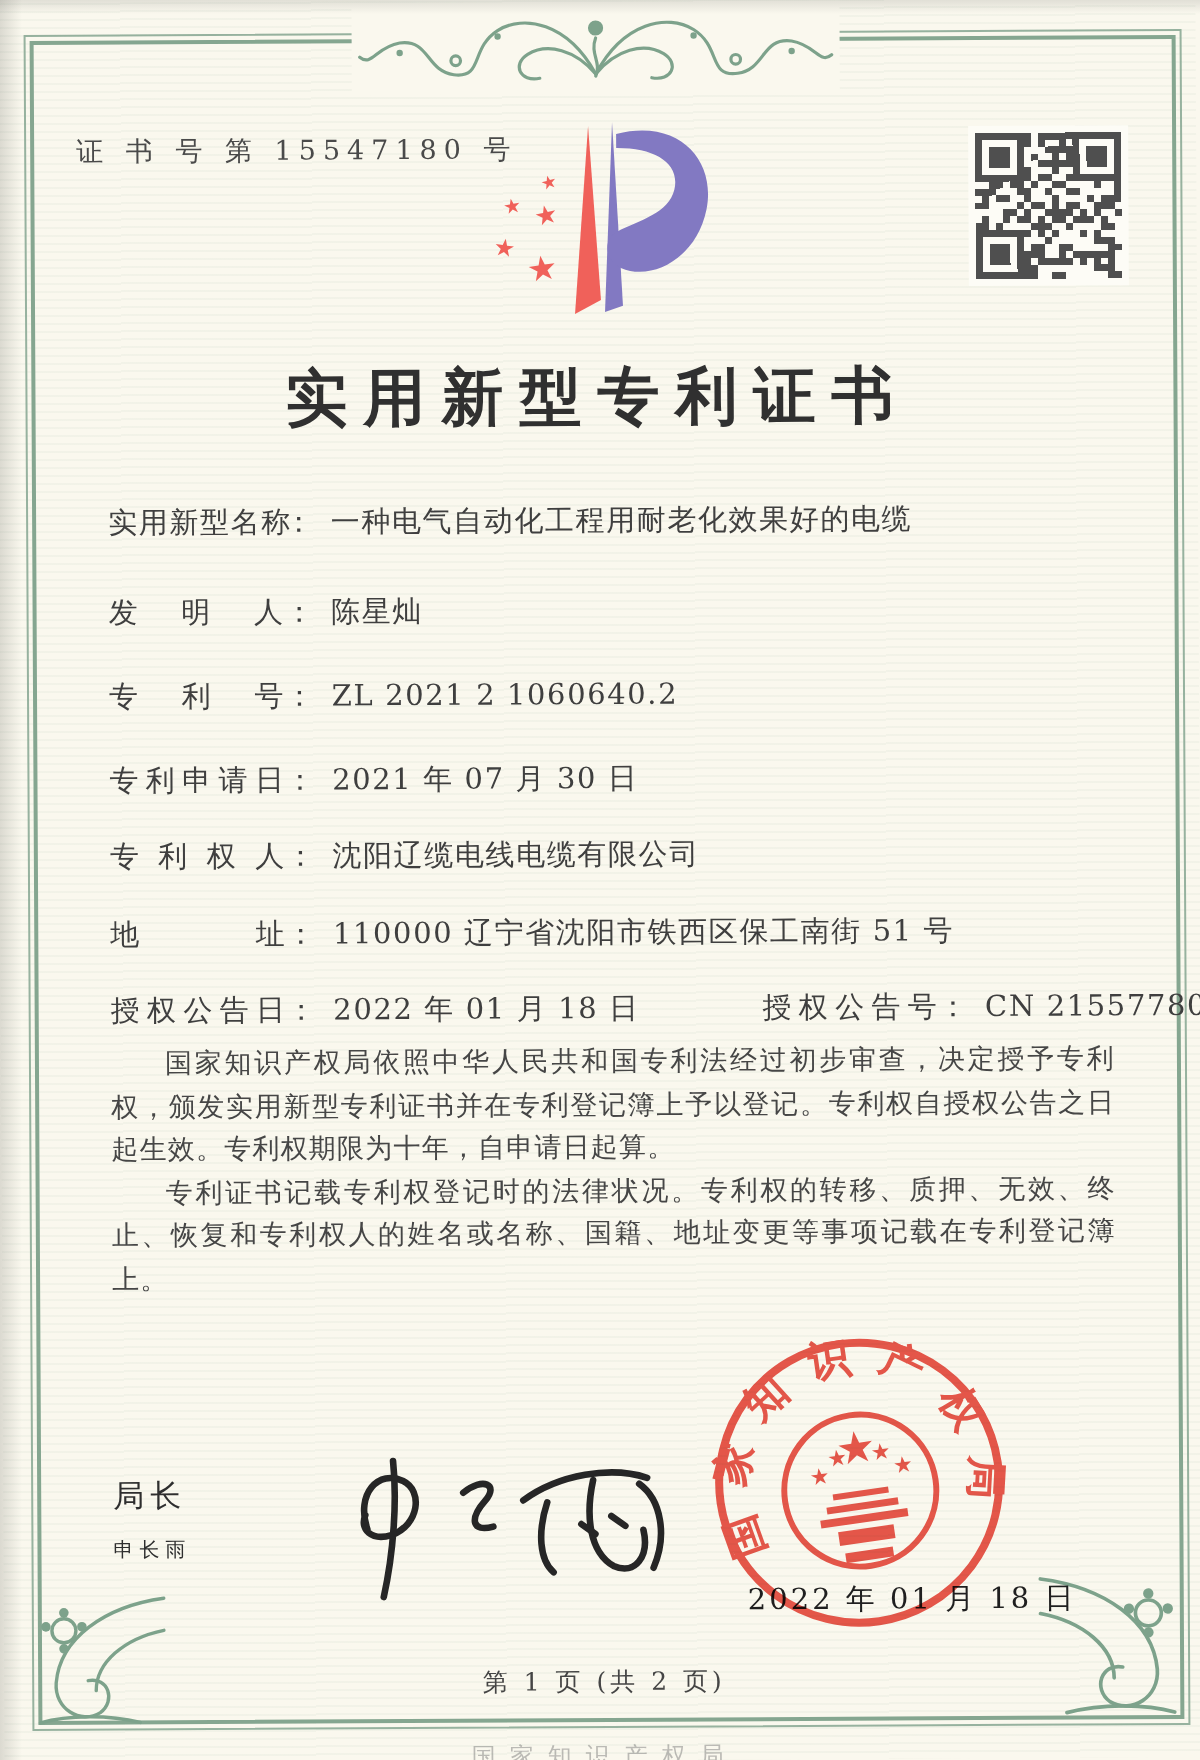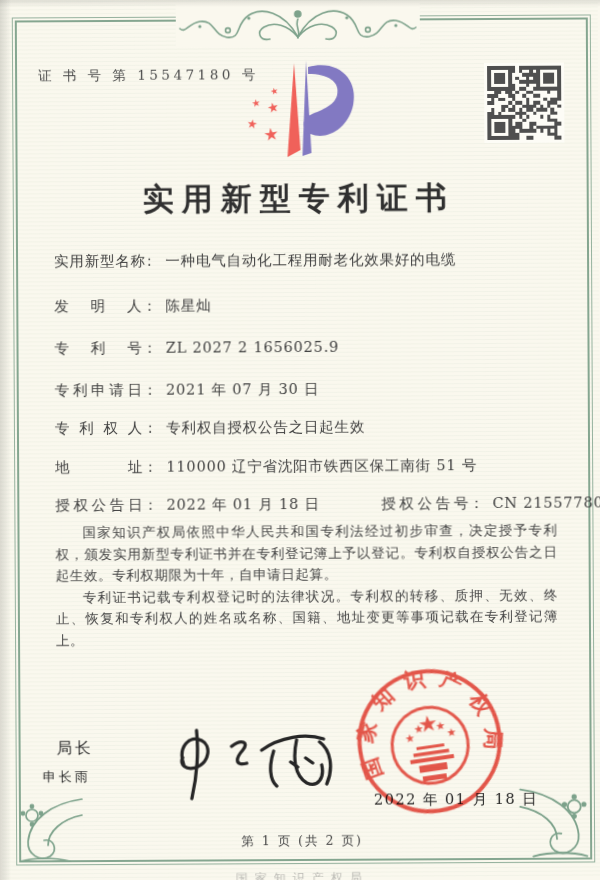--- a/index.html
+++ b/index.html
@@ -36,21 +36,21 @@
   .jlabel{display:inline-flex;justify-content:space-between;width:88px;vertical-align:bottom;}
   .colon{margin:0 2px 0 0;}
   .val{margin-left:6px;}
   .pair2{margin-left:56px;}
   
   .paras{position:absolute;left:55px;top:521px;width:502px;font-size:13.5px;
     line-height:21.5px;color:#464646;text-align:justify;letter-spacing:.6px;}
   .paras p{margin:0;text-indent:2em;}
   
   .signer-title{position:absolute;left:55px;top:737px;font-size:15.5px;letter-spacing:3px;color:#2e2e2e;}
-  .signer-name{position:absolute;left:41px;top:767px;font-size:13px;letter-spacing:3px;color:#2e2e2e;}
+  .signer-name{position:absolute;left:55px;top:767px;font-size:10px;letter-spacing:3px;color:#2e2e2e;}
   .signature{position:absolute;left:148px;top:720px;width:195px;height:90px;}
   
   .seal{position:absolute;left:352px;top:666px;width:152px;height:152px;
     transform:rotate(-8deg);opacity:.92;mix-blend-mode:multiply;z-index:5;}
   .seal-date{position:absolute;left:372px;top:791px;font-size:14.5px;letter-spacing:1.5px;
     color:#1f1f1f;z-index:4;white-space:nowrap;}
   
   .footer{position:absolute;left:0;right:0;top:833px;text-align:center;
     font-size:12.5px;letter-spacing:2px;color:#454545;}
   .bottom-cut{position:absolute;left:0;right:0;top:870px;text-align:center;font-size:12px;
@@ -317,38 +317,38 @@
         <span>发</span>
         <span>明</span>
         <span>人</span>
       </span><span class="colon">：</span><span class="val">陈星灿</span>
   </div>
   <div class="row" style="top:338px">
     <span class="jlabel">
         <span>专</span>
         <span>利</span>
         <span>号</span>
-      </span><span class="colon">：</span><span class="val">ZL 2027 2 1656025.9</span>
+      </span><span class="colon">：</span><span class="val">ZL 2021 2 1060640.2</span>
   </div>
   <div class="row" style="top:380px">
     <span class="jlabel">
         <span>专</span>
         <span>利</span>
         <span>申</span>
         <span>请</span>
         <span>日</span>
       </span><span class="colon">：</span><span class="val">2021 年 07 月 30 日</span>
   </div>
   <div class="row" style="top:418px">
     <span class="jlabel">
         <span>专</span>
         <span>利</span>
         <span>权</span>
         <span>人</span>
-      </span><span class="colon">：</span><span class="val">专利权自授权公告之日起生效</span>
+      </span><span class="colon">：</span><span class="val">沈阳辽缆电线电缆有限公司</span>
   </div>
   <div class="row" style="top:457px">
     <span class="jlabel">
         <span>地</span>
         <span>址</span>
       </span><span class="colon">：</span><span class="val">110000  辽宁省沈阳市铁西区保工南街 51 号</span>
   </div>
   <div class="row" style="top:495px">
     <span class="jlabel">
         <span>授</span>

